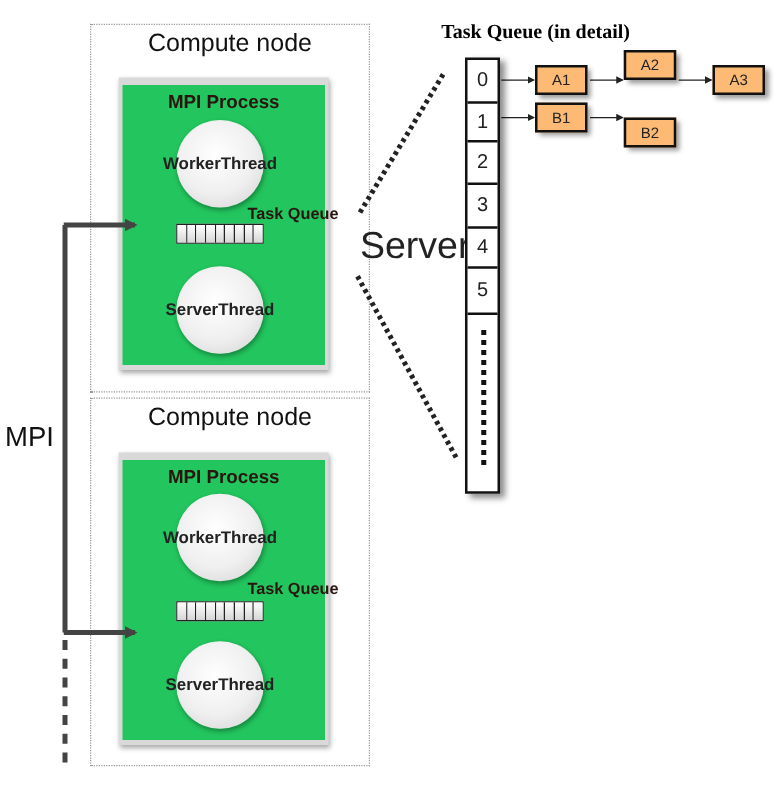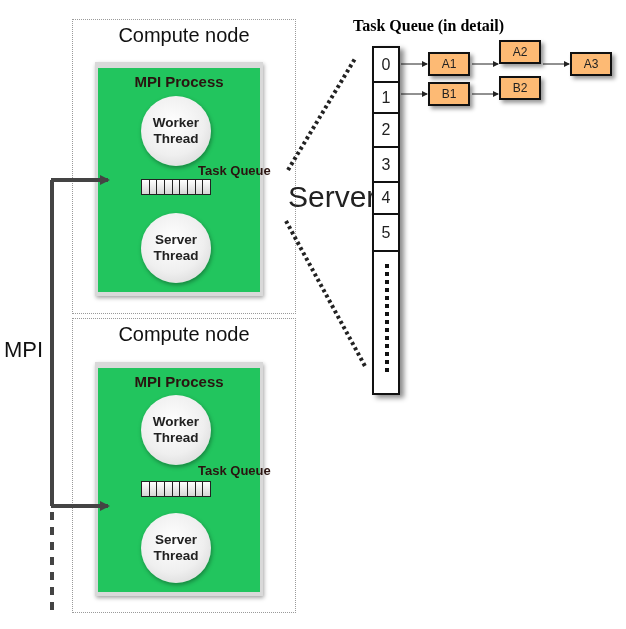--- a/index.html
+++ b/index.html
@@ -8,21 +8,21 @@
   .node-box { position:absolute; border:1px dotted #9a9a9a; box-sizing:border-box; }
   .node-title { position:absolute; left:0; right:0; text-align:center;
                 font-size:20px; color:#111; }
   .proc-frame { position:absolute; background:#d9d9d9; box-shadow:1px 2px 4px rgba(0,0,0,0.35); }
   .proc { position:absolute; background:#22c55e; }
   .proc-title { position:absolute; left:0; right:0; text-align:center;
                 font-weight:bold; font-size:15px; color:#2a1410; }
   .thread { position:absolute; width:70px; height:70px; border-radius:50%;
             background:radial-gradient(circle at 45% 40%, #ffffff 0%, #efefef 55%, #cfcfcf 100%);
             box-shadow:1px 2px 4px rgba(0,0,0,0.35);
-            display:flex; flex-direction:column; align-items:center; justify-content:center;
+            display:flex; flex-direction:row; align-items:center; justify-content:center;
             font-weight:bold; font-size:13.5px; color:#222; line-height:16px; text-align:center; }
   .queue-label { position:absolute; font-weight:bold; font-size:13px; color:#2a1410; white-space:nowrap; }
   .queue-bar { position:absolute; width:70px; height:16px; border:1px solid #222; box-sizing:border-box;
                display:flex; background:#eee; }
   .queue-bar .slot { flex:1; border-right:1px solid #222;
                      background:linear-gradient(#ffffff,#d6d6d6); }
   .queue-bar .slot:last-child { border-right:none; }
   .level-col { position:absolute; left:372px; top:46px; width:28px; box-sizing:border-box;
                border:2px solid #111; background:#fff; box-shadow:4px 3px 5px rgba(0,0,0,0.45); }
   .level-cell { box-sizing:border-box; border-bottom:2px solid #111; text-align:center;
@@ -136,13 +136,13 @@
   <div class="level-cell" style="height:37px;">5</div>
   <div class="level-tail">
     <div class="level-dots"></div>
   </div>
 </div>
 
 <div class="task" style="left:428px; top:52px;">A1</div>
 <div class="task" style="left:499px; top:40px;">A2</div>
 <div class="task" style="left:570px; top:52px;">A3</div>
 <div class="task" style="left:428px; top:82px;">B1</div>
-<div class="task" style="left:499px; top:76px;">B2</div>
+<div class="task" style="left:499px; top:94px;">B2</div>
 
 </body></html>

